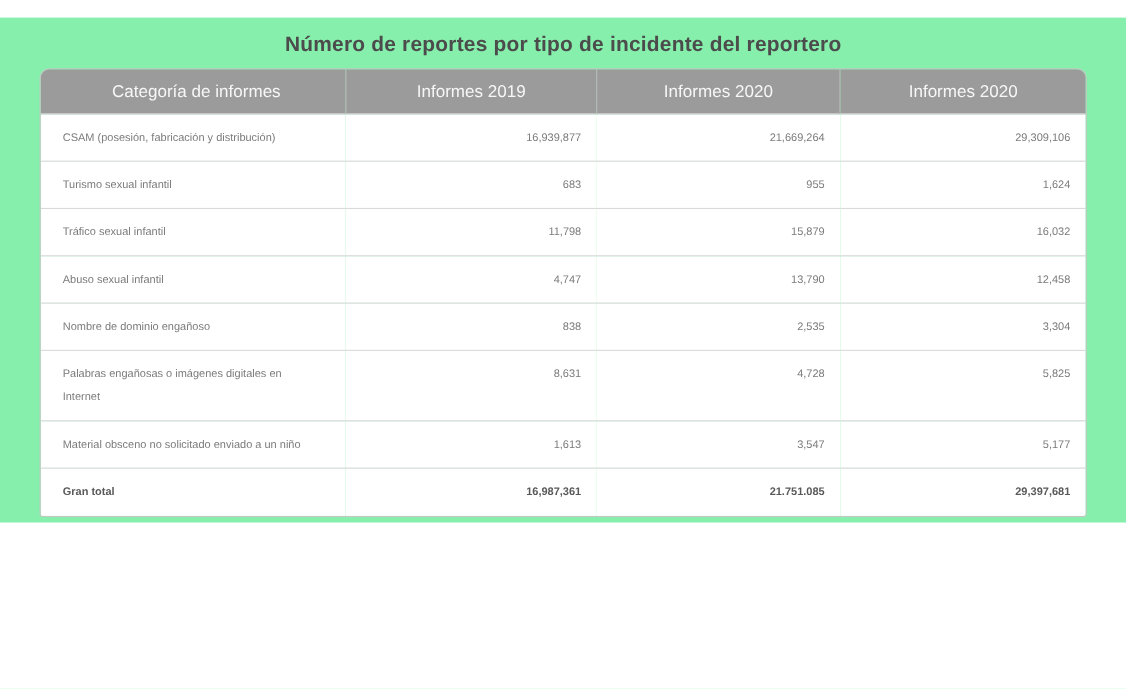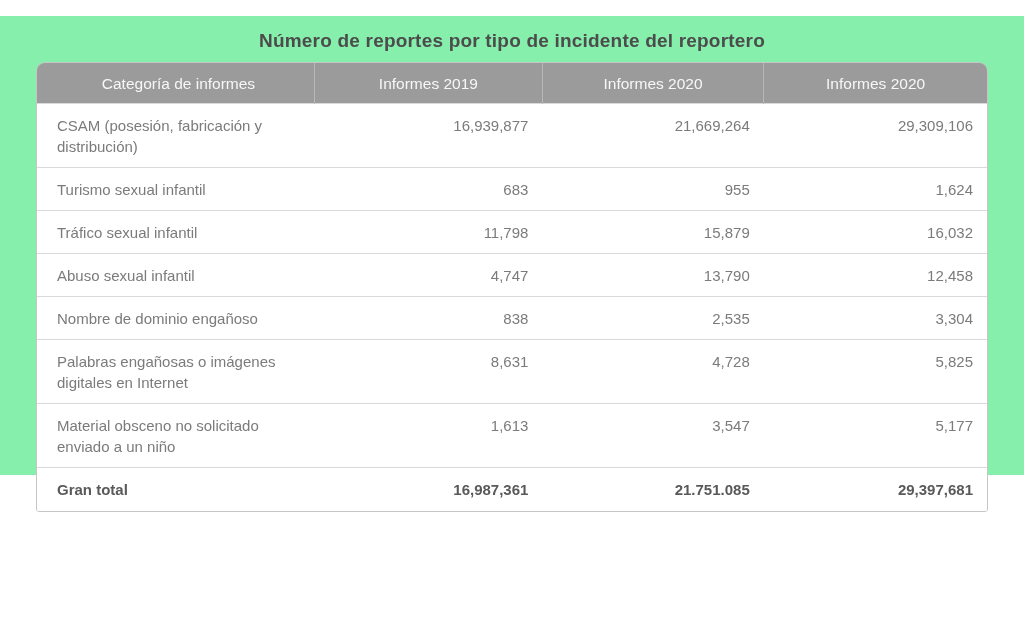--- a/index.html
+++ b/index.html
@@ -56,21 +56,21 @@
   }
   .report-table th.cat-col {
     text-align: center;
     padding-left: 20px;
   }
   .report-table th + th {
     border-left: 1px solid rgba(255,255,255,0.28);
   }
 
   .report-table td {
-    font-size: 15px;
+    font-size: 10px;
     line-height: 21px;
     color: #7b7b7b;
     padding: 11px 14px 10px 14px;
     border-top: 1px solid #d9d9d9;
     text-align: right;
     vertical-align: top;
     background: #ffffff;
   }
   .report-table td.cat-cell {
     text-align: left;

